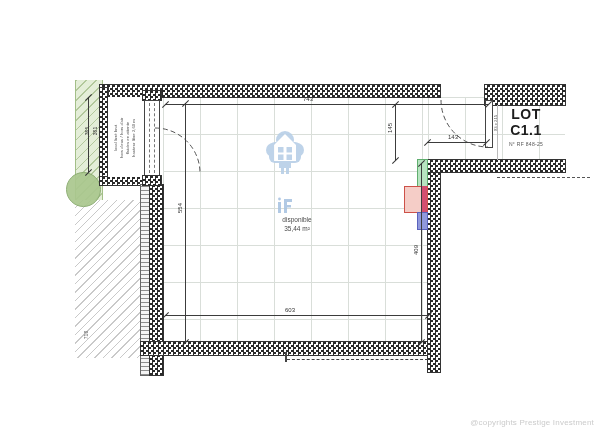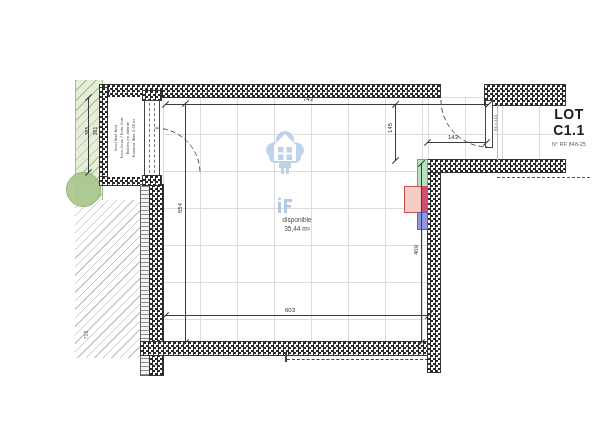--- a/index.html
+++ b/index.html
@@ -79,21 +79,21 @@
   <svg class="abs" style="left:152px;top:125px;" width="55" height="52" viewBox="0 0 55 52">
     <path d="M3 3 A45 45 0 0 1 48 48" fill="none" stroke="#555" stroke-width="1" stroke-dasharray="5 3"></path>
   </svg>
 
   <div class="abs leaf" style="left:485px;top:100px;width:8px;height:48px;"></div>
   <svg class="abs" style="left:438px;top:97px;" width="56" height="56" viewBox="0 0 56 56">
     <path d="M3 3 A47 47 0 0 0 50 50" fill="none" stroke="#555" stroke-width="1" stroke-dasharray="5 3"></path>
   </svg>
   <div class="abs rot" style="left:475px;top:118px;width:44px;height:10px;font-size:5px;color:#666;text-align:center;transform:rotate(-90deg) scale(.85);">93 x 215</div>
 
-  <div class="abs" style="left:497px;top:106px;width:58px;padding-left:43px;">
+  <div class="abs" style="left:497px;top:106px;width:58px;">
     <div class="lot-title">LOT</div>
     <div class="lot-title">C1.1</div>
     <div class="lot-ref" style="margin-top:3px;">N° RF 848-25</div>
   </div>
   <div class="abs" style="left:497px;top:105px;width:1px;height:55px;background:#bbb;"></div>
   <div class="abs dash" style="left:497px;top:177px;width:93px;"></div>
 
   <svg class="abs" style="left:265px;top:130px;opacity:.9;" width="40" height="46" viewBox="0 0 40 46">
     <circle cx="20" cy="10" r="9" fill="#b8cfe7"></circle>
     <circle cx="8" cy="20" r="7" fill="#b8cfe7"></circle>
@@ -152,13 +152,14 @@
   <div class="abs dimv" style="left:88px;top:97px;height:75px;"></div>
   <div class="abs tk" style="left:84px;top:97px;"></div>
     <div class="abs tk" style="left:84px;top:172px;"></div>
   <div class="abs dlab rot" style="left:72px;top:128px;width:30px;text-align:center;font-size:5px;">365</div>
   <div class="abs dlab rot" style="left:80px;top:128px;width:30px;text-align:center;font-size:5px;">361</div>
   <div class="abs dlab rot" style="left:74px;top:332px;width:24px;text-align:center;font-size:5px;color:#666;">718</div>
 
   <div class="abs" style="left:285px;top:352px;width:2px;height:10px;background:#444;"></div>
   <div class="abs dash" style="left:287px;top:359px;width:141px;border-top-color:#444;"></div>
 
+  <div class="abs copy" style="right:6px;top:418px;">@copyrights Prestige Investment</div>
 </div>
 
 </body></html>

